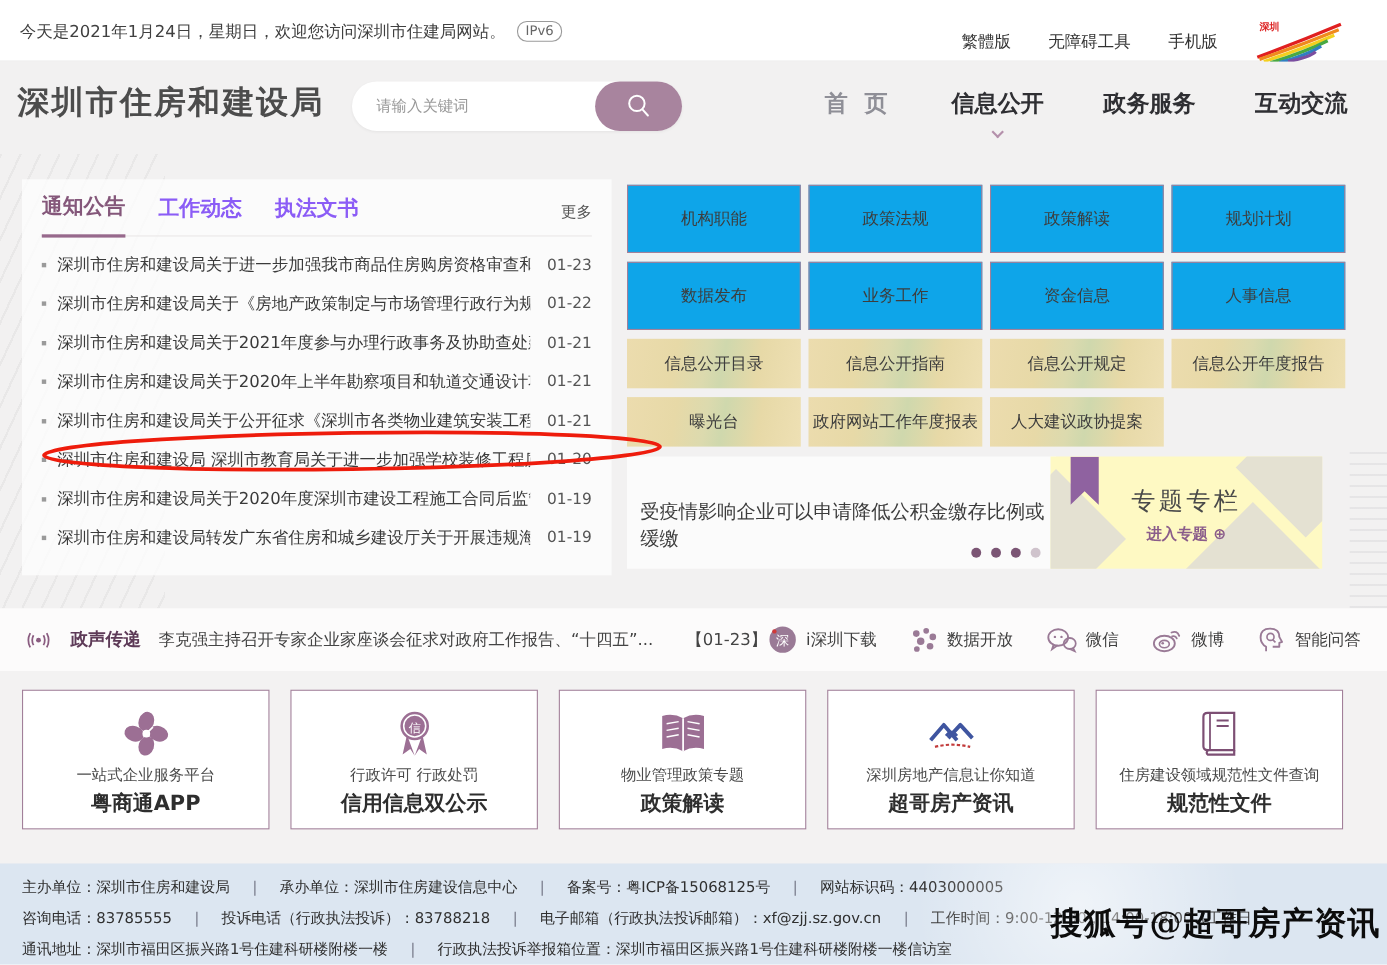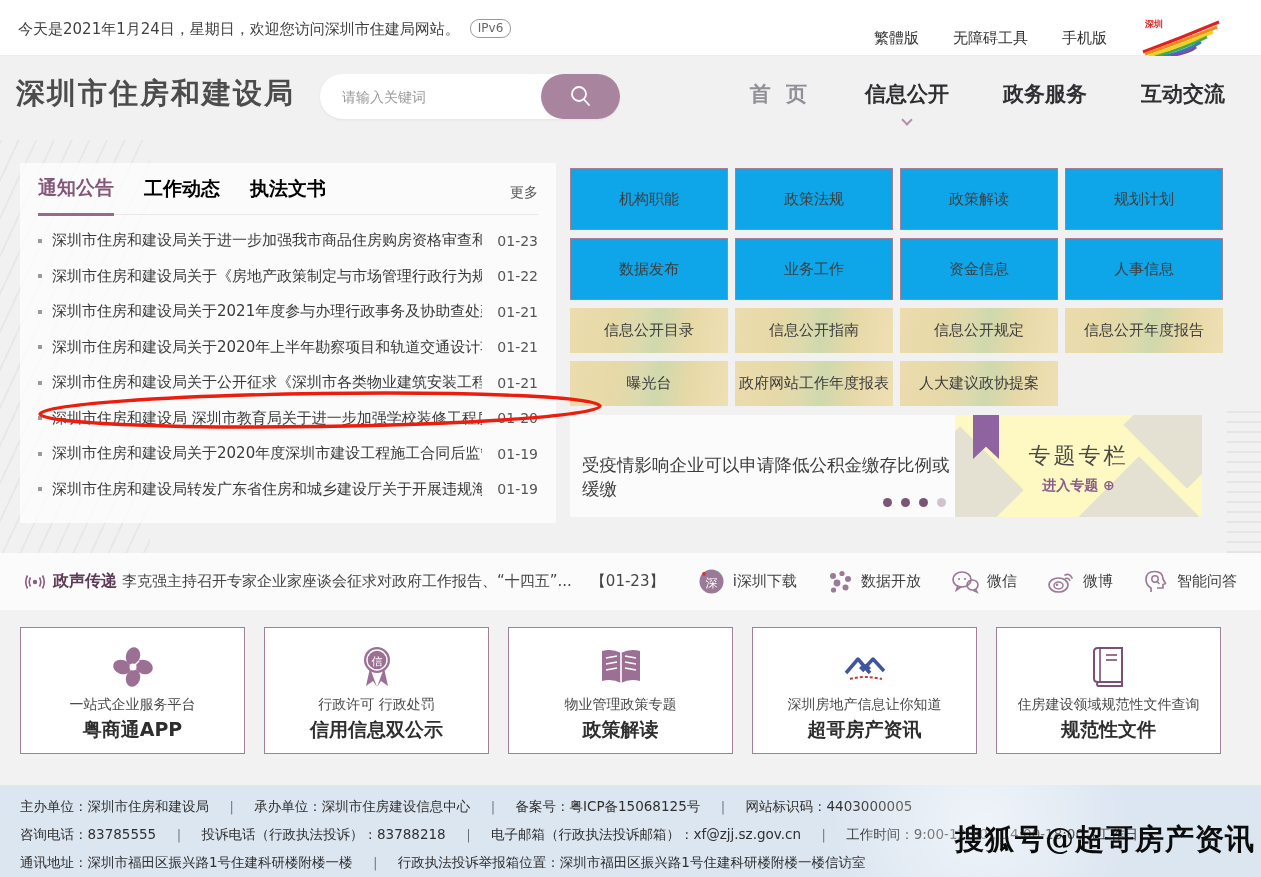--- a/index.html
+++ b/index.html
@@ -28,21 +28,21 @@
 
   
   .main { position:absolute; left:0; top:140px; width:1261px; height:413px; background:#f2f1f1; }
   .main::before { content:""; position:absolute; left:0; top:0; width:150px; height:100%;
     background:repeating-linear-gradient(115deg, rgba(150,150,150,.10) 0 2px, transparent 2px 16px); }
   .main::after { content:""; position:absolute; right:0; top:270px; width:34px; height:143px;
     background:repeating-linear-gradient(0deg, rgba(140,140,150,.12) 0 2px, transparent 2px 10px); }
 
   .news-panel { position:absolute; left:20px; top:23px; width:536px; height:360px; background:rgba(252,252,252,.82); padding:0 18px; }
   .tabs { position:relative; display:flex; align-items:flex-end; gap:30px; height:52px; border-bottom:1px solid #e9e7e7; padding-bottom:0; }
-  .tab { font-size:19px; font-weight:bold; color:#000000; padding-bottom:12px; cursor:pointer; }
+  .tab { font-size:19px; font-weight:bold; color:#8b5cf6; padding-bottom:12px; cursor:pointer; }
   .tab.active { color:#84577a; border-bottom:3px solid #97698c; margin-bottom:-2px; }
   .more { position:absolute; right:0; bottom:12px; font-size:14px; color:#555; cursor:pointer; }
   .news-list { list-style:none; margin-top:8px; }
   .news-list li { display:flex; align-items:center; height:35.5px; }
   .bullet { width:4px; height:4px; background:#9a9a9a; margin-right:10px; flex:none; }
   .news-title { font-size:15px; color:#3a3a3a; text-decoration:none; white-space:nowrap; overflow:hidden; max-width:430px; cursor:pointer; }
   .news-date { margin-left:auto; font-size:14px; color:#555; }
   .red-circle { position:absolute; left:0px; top:226px; pointer-events:none; z-index:5; }
 
   .qgrid { position:absolute; left:570px; top:28px; width:653px; }
@@ -63,21 +63,21 @@
   .special .x1 { left:-40px; top:30px; }
   .special .x2 { right:-30px; top:-35px; }
   .special .x3 { position:absolute; right:18px; bottom:-48px; width:90px; height:90px; transform:rotate(45deg); background:#e4e1d2; }
   .bookmark { position:absolute; left:18px; top:0; width:26px; height:44px; background:#8f62a0;
     clip-path:polygon(0 0,100% 0,100% 100%,50% 72%,0 100%); }
   .special-title { position:absolute; left:0; right:0; top:26px; text-align:center; font-size:22px; color:#4a4a4a; letter-spacing:3px; }
   .special-link { position:absolute; left:0; right:0; top:62px; text-align:center; font-size:14px; font-weight:bold; color:#8a5c8a; cursor:pointer; }
 
   
   .voice { position:absolute; left:0; top:553px; width:1261px; height:57px; background:#fcfbfb; }
-  .voice-left { position:absolute; left:22px; top:0; height:57px; display:flex; align-items:center; gap:5px; }
+  .voice-left { position:absolute; left:22px; top:0; height:57px; display:flex; align-items:center; gap:16px; }
   .voice-label { font-size:16px; font-weight:bold; color:#5d3a57; }
   .voice-head { font-size:15px; color:#444; text-decoration:none; cursor:pointer; }
   .voice-date { font-size:15px; color:#444; margin-left:14px; }
   .tools { position:absolute; right:24px; top:0; height:57px; display:flex; align-items:center; gap:30px; }
   .tool { display:flex; align-items:center; gap:8px; cursor:pointer; }
   .tool span { font-size:15px; color:#3f3f3f; }
 
   
   .cards-section { position:absolute; left:0; top:610px; width:1261px; height:175px; background:#f3f2f2; }
   .cards { position:absolute; left:20px; top:17px; display:flex; gap:19px; }

